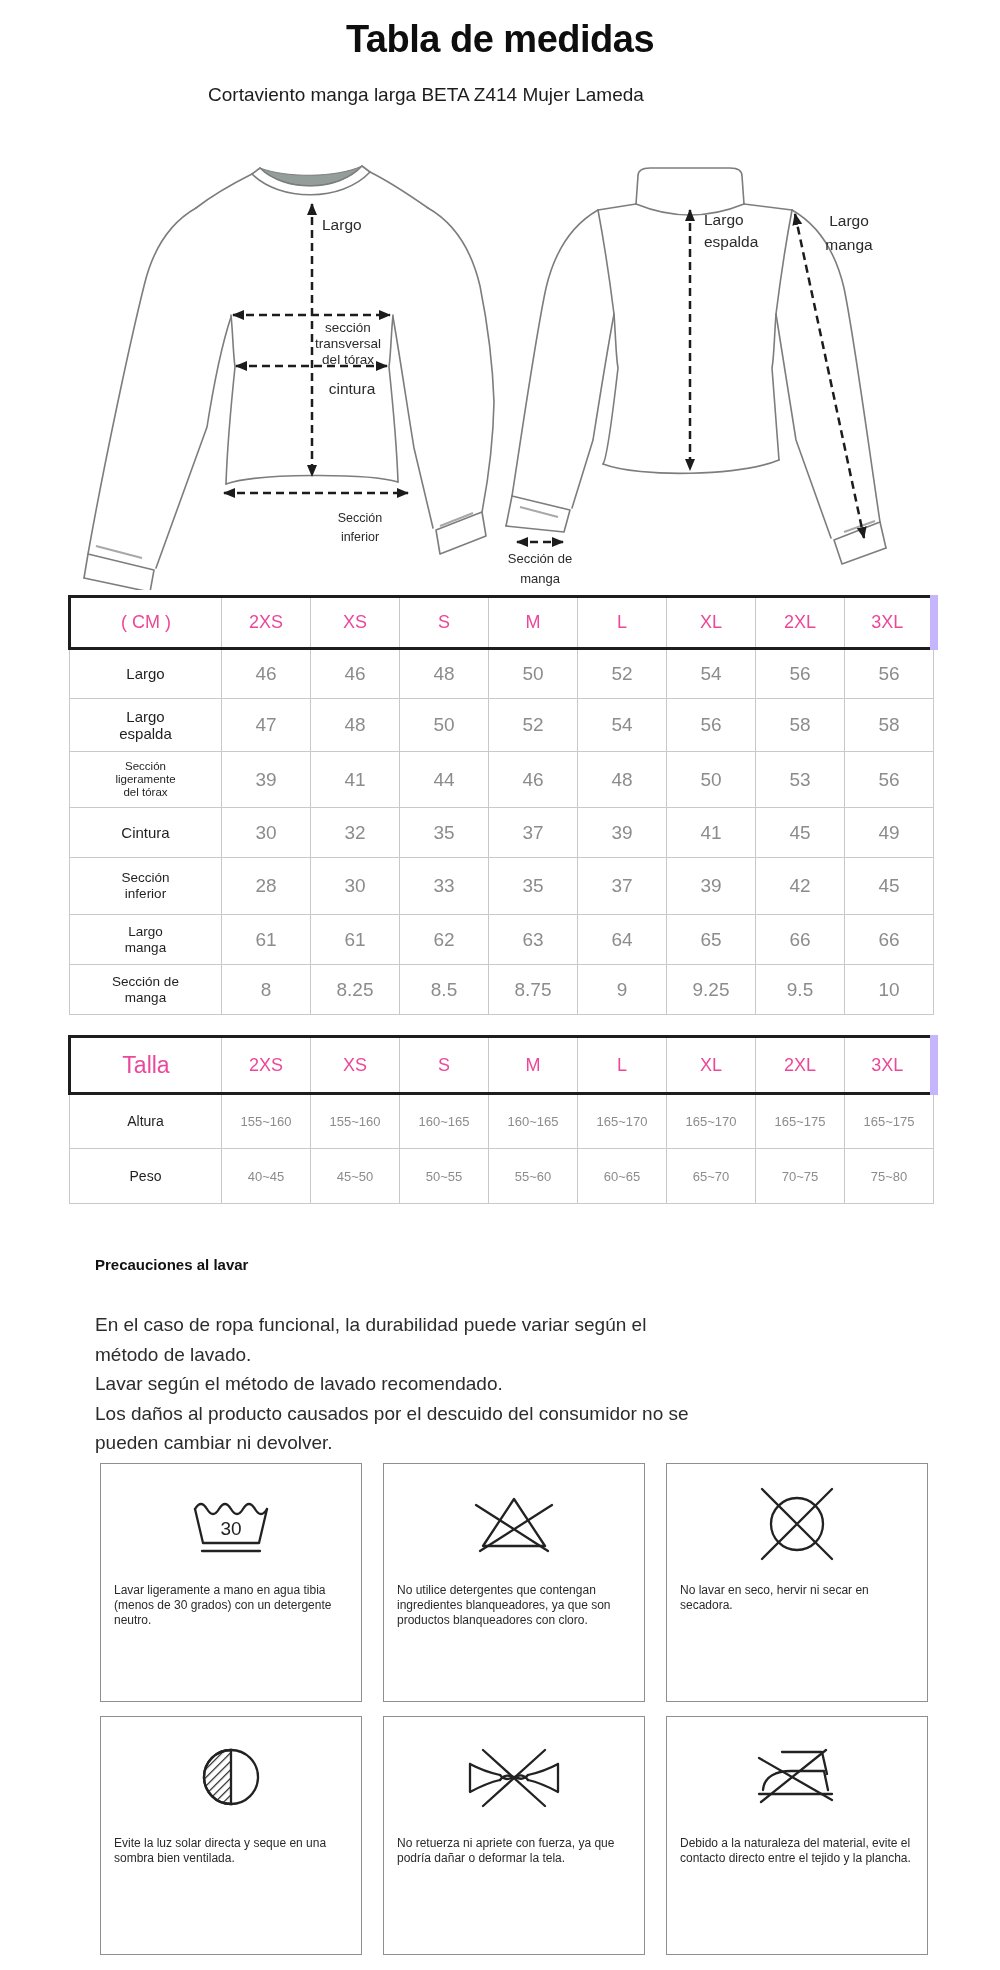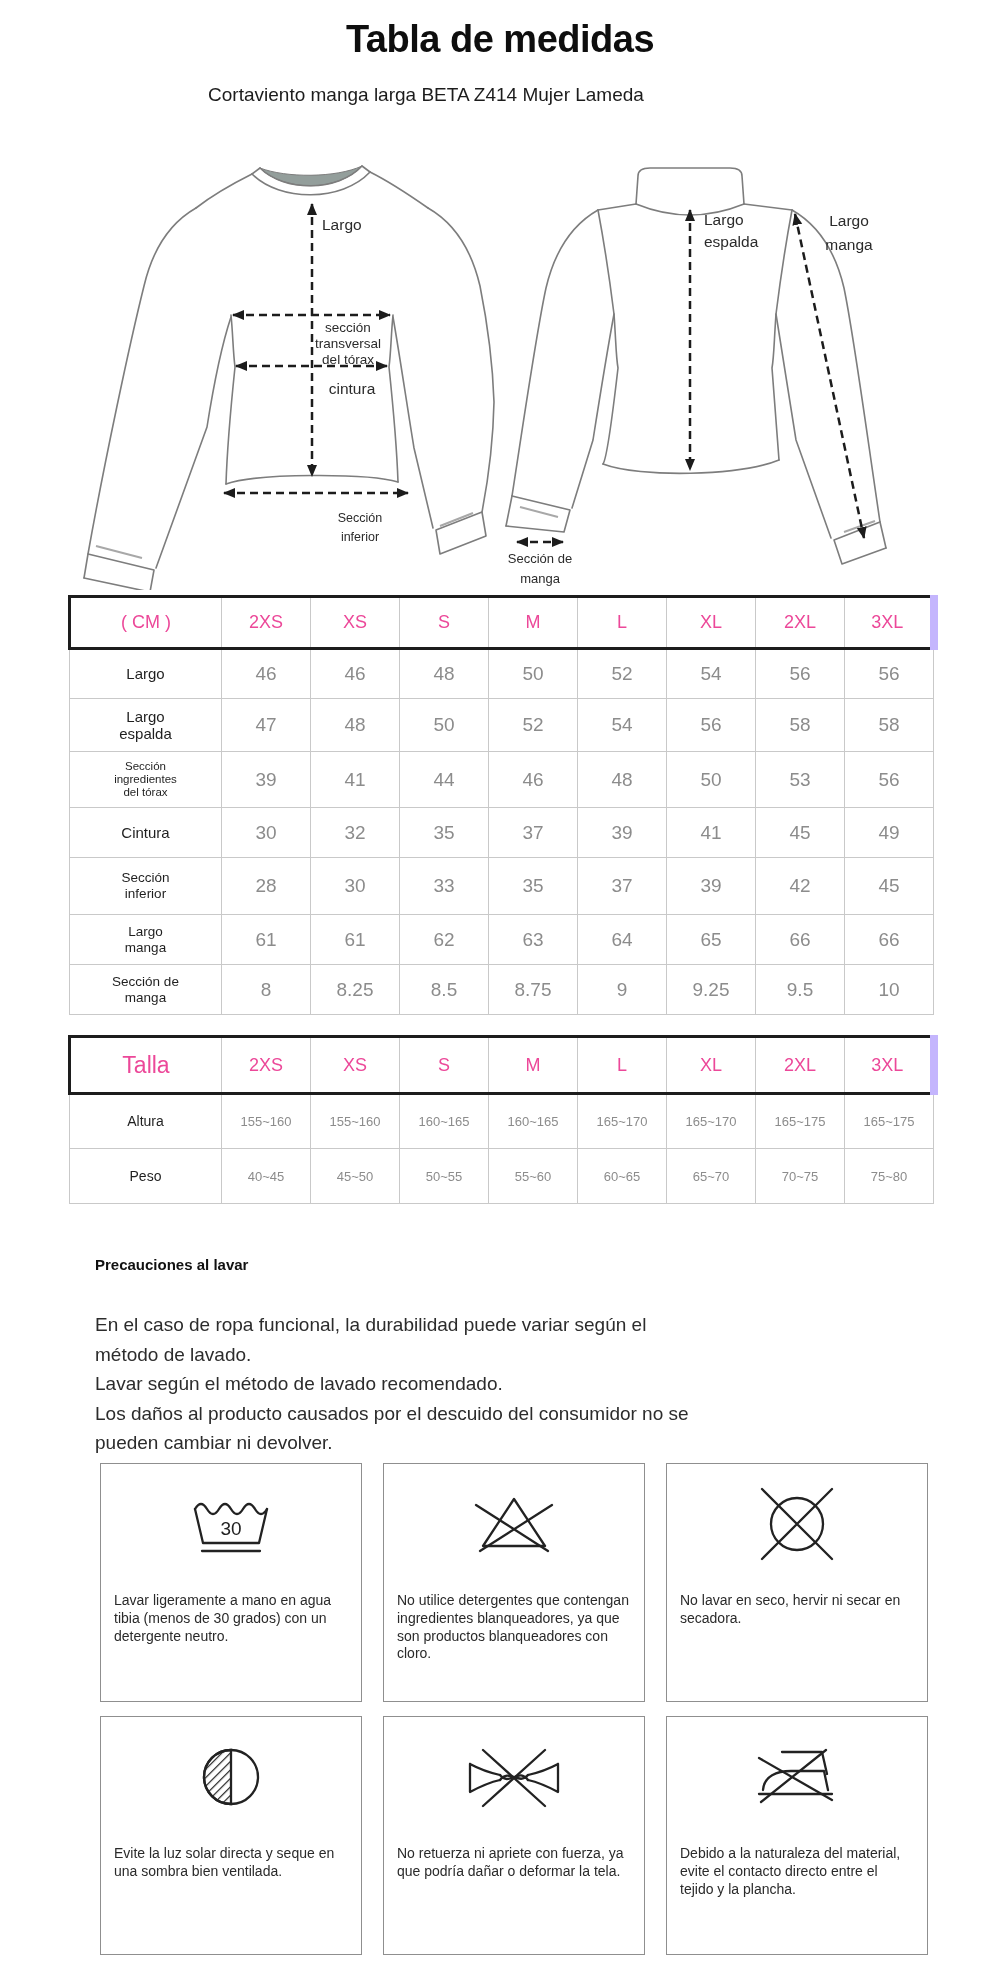--- a/index.html
+++ b/index.html
@@ -40,21 +40,21 @@
   tr.h56{height:56px;} tr.h57{height:57px;}
 
   .care-heading{position:absolute;top:1256px;left:95px;font-size:15px;font-weight:700;color:#111;}
   .care-paragraph{position:absolute;top:1310px;left:95px;width:800px;font-size:19px;
                   line-height:29.5px;color:#2c2c2c;}
   .care-grid{position:absolute;top:1463px;left:100px;display:grid;
              grid-template-columns:repeat(3,262px);column-gap:21px;row-gap:14px;grid-auto-rows:239px;}
   .care-box{border:1px solid #8f8f8f;box-sizing:border-box;padding:12px 13px;
             display:flex;flex-direction:column;background:#fff;}
   .care-icon{height:96px;display:flex;align-items:center;justify-content:center;}
-  .care-text{margin-top:20px;font-size:14px;line-height:1.27;color:#2a2a2a;}
+  .care-text{margin-top:11px;font-size:12px;line-height:1.27;color:#2a2a2a;}
   .cicon{stroke:#222;stroke-width:2.3;fill:none;stroke-linecap:round;stroke-linejoin:round;}
 </style>
 </head>
 <body>
 
 <div id="root">
 
   <div class="title">Tabla de medidas</div>
   <div class="subtitle">Cortaviento manga larga BETA Z414 Mujer Lameda</div>
 
@@ -159,21 +159,21 @@
         <td>47</td>
         <td>48</td>
         <td>50</td>
         <td>52</td>
         <td>54</td>
         <td>56</td>
         <td>58</td>
         <td>58</td>
       </tr>
       <tr class="h56">
-        <th class="sz11"><span class="lab">Sección ingredientes del tórax</span></th>
+        <th class="sz11"><span class="lab">Sección ligeramente del tórax</span></th>
         <td>39</td>
         <td>41</td>
         <td>44</td>
         <td>46</td>
         <td>48</td>
         <td>50</td>
         <td>53</td>
         <td>56</td>
       </tr>
       <tr class="h50">

